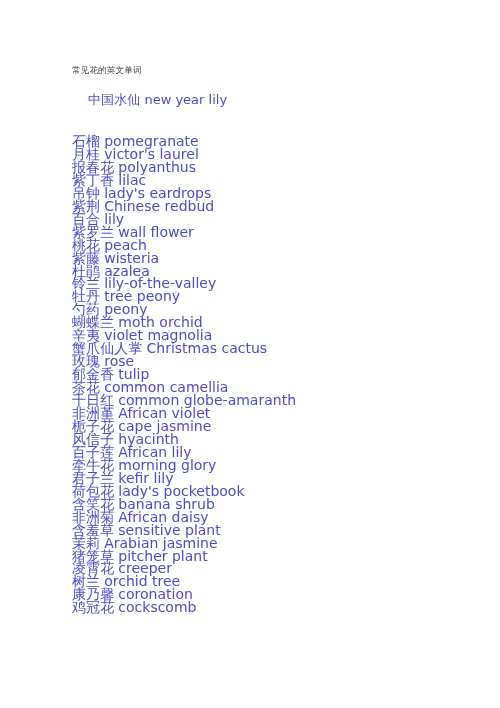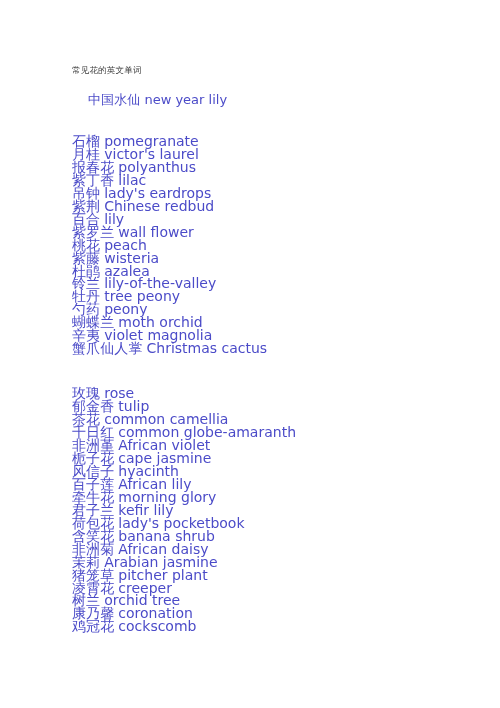--- a/index.html
+++ b/index.html
@@ -95,33 +95,34 @@
         <li style="color: rgb(75, 75, 200);"><span class="cn">紫罗兰</span><span class="en">wall flower</span></li>
         <li style="color: rgb(75, 75, 200);"><span class="cn">桃花</span><span class="en">peach</span></li>
         <li style="color: rgb(75, 75, 200);"><span class="cn">紫藤</span><span class="en">wisteria</span></li>
         <li style="color: rgb(75, 75, 200);"><span class="cn">杜鹃</span><span class="en">azalea</span></li>
         <li style="color: rgb(75, 75, 200);"><span class="cn">铃兰</span><span class="en">lily-of-the-valley</span></li>
         <li style="color: rgb(75, 75, 200);"><span class="cn">牡丹</span><span class="en">tree peony</span></li>
         <li style="color: rgb(75, 75, 200);"><span class="cn">勺药</span><span class="en">peony</span></li>
         <li style="color: rgb(75, 75, 200);"><span class="cn">蝴蝶兰</span><span class="en">moth orchid</span></li>
         <li style="color: rgb(75, 75, 200);"><span class="cn">辛夷</span><span class="en">violet magnolia</span></li>
         <li style="color: rgb(75, 75, 200);"><span class="cn">蟹爪仙人掌</span><span class="en">Christmas cactus</span></li>
-        <li style="color: rgb(75, 75, 200); margin-top: 32px;"><span class="cn">玫瑰</span><span class="en">rose</span></li>
+        <li style="color: rgb(75, 75, 200);"><span class="cn">玫瑰</span><span class="en">rose</span></li>
         <li style="color: rgb(75, 75, 200);"><span class="cn">郁金香</span><span class="en">tulip</span></li>
         <li style="color: rgb(75, 75, 200);"><span class="cn">茶花</span><span class="en">common camellia</span></li>
         <li style="color: rgb(75, 75, 200);"><span class="cn">千日红</span><span class="en">common globe-amaranth</span></li>
         <li style="color: rgb(75, 75, 200);"><span class="cn">非洲堇</span><span class="en">African violet</span></li>
         <li style="color: rgb(75, 75, 200);"><span class="cn">栀子花</span><span class="en">cape jasmine</span></li>
         <li style="color: rgb(75, 75, 200);"><span class="cn">风信子</span><span class="en">hyacinth</span></li>
         <li style="color: rgb(75, 75, 200);"><span class="cn">百子莲</span><span class="en">African lily</span></li>
         <li style="color: rgb(75, 75, 200);"><span class="cn">牵牛花</span><span class="en">morning glory</span></li>
         <li style="color: rgb(75, 75, 200);"><span class="cn">君子兰</span><span class="en">kefir lily</span></li>
         <li style="color: rgb(75, 75, 200);"><span class="cn">荷包花</span><span class="en">lady's pocketbook</span></li>
         <li style="color: rgb(75, 75, 200);"><span class="cn">含笑花</span><span class="en">banana shrub</span></li>
         <li style="color: rgb(75, 75, 200);"><span class="cn">非洲菊</span><span class="en">African daisy</span></li>
+        <li style="color: rgb(75, 75, 200);"><span class="cn">含羞草</span><span class="en">sensitive plant</span></li>
         <li style="color: rgb(75, 75, 200);"><span class="cn">茉莉</span><span class="en">Arabian jasmine</span></li>
         <li style="color: rgb(75, 75, 200);"><span class="cn">猪笼草</span><span class="en">pitcher plant</span></li>
         <li style="color: rgb(75, 75, 200);"><span class="cn">凌霄花</span><span class="en">creeper</span></li>
         <li style="color: rgb(75, 75, 200);"><span class="cn">树兰</span><span class="en">orchid tree</span></li>
         <li style="color: rgb(75, 75, 200);"><span class="cn">康乃馨</span><span class="en">coronation</span></li>
         <li style="color: rgb(75, 75, 200);"><span class="cn">鸡冠花</span><span class="en">cockscomb</span></li>
       </ul>
 
   </div>
 </div>

